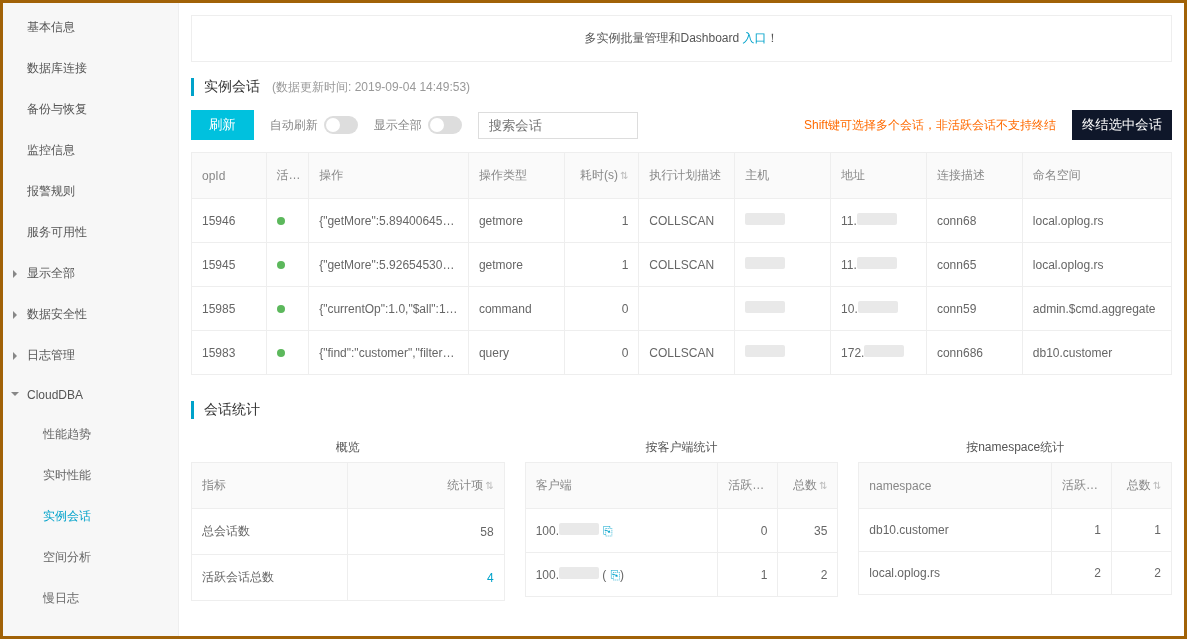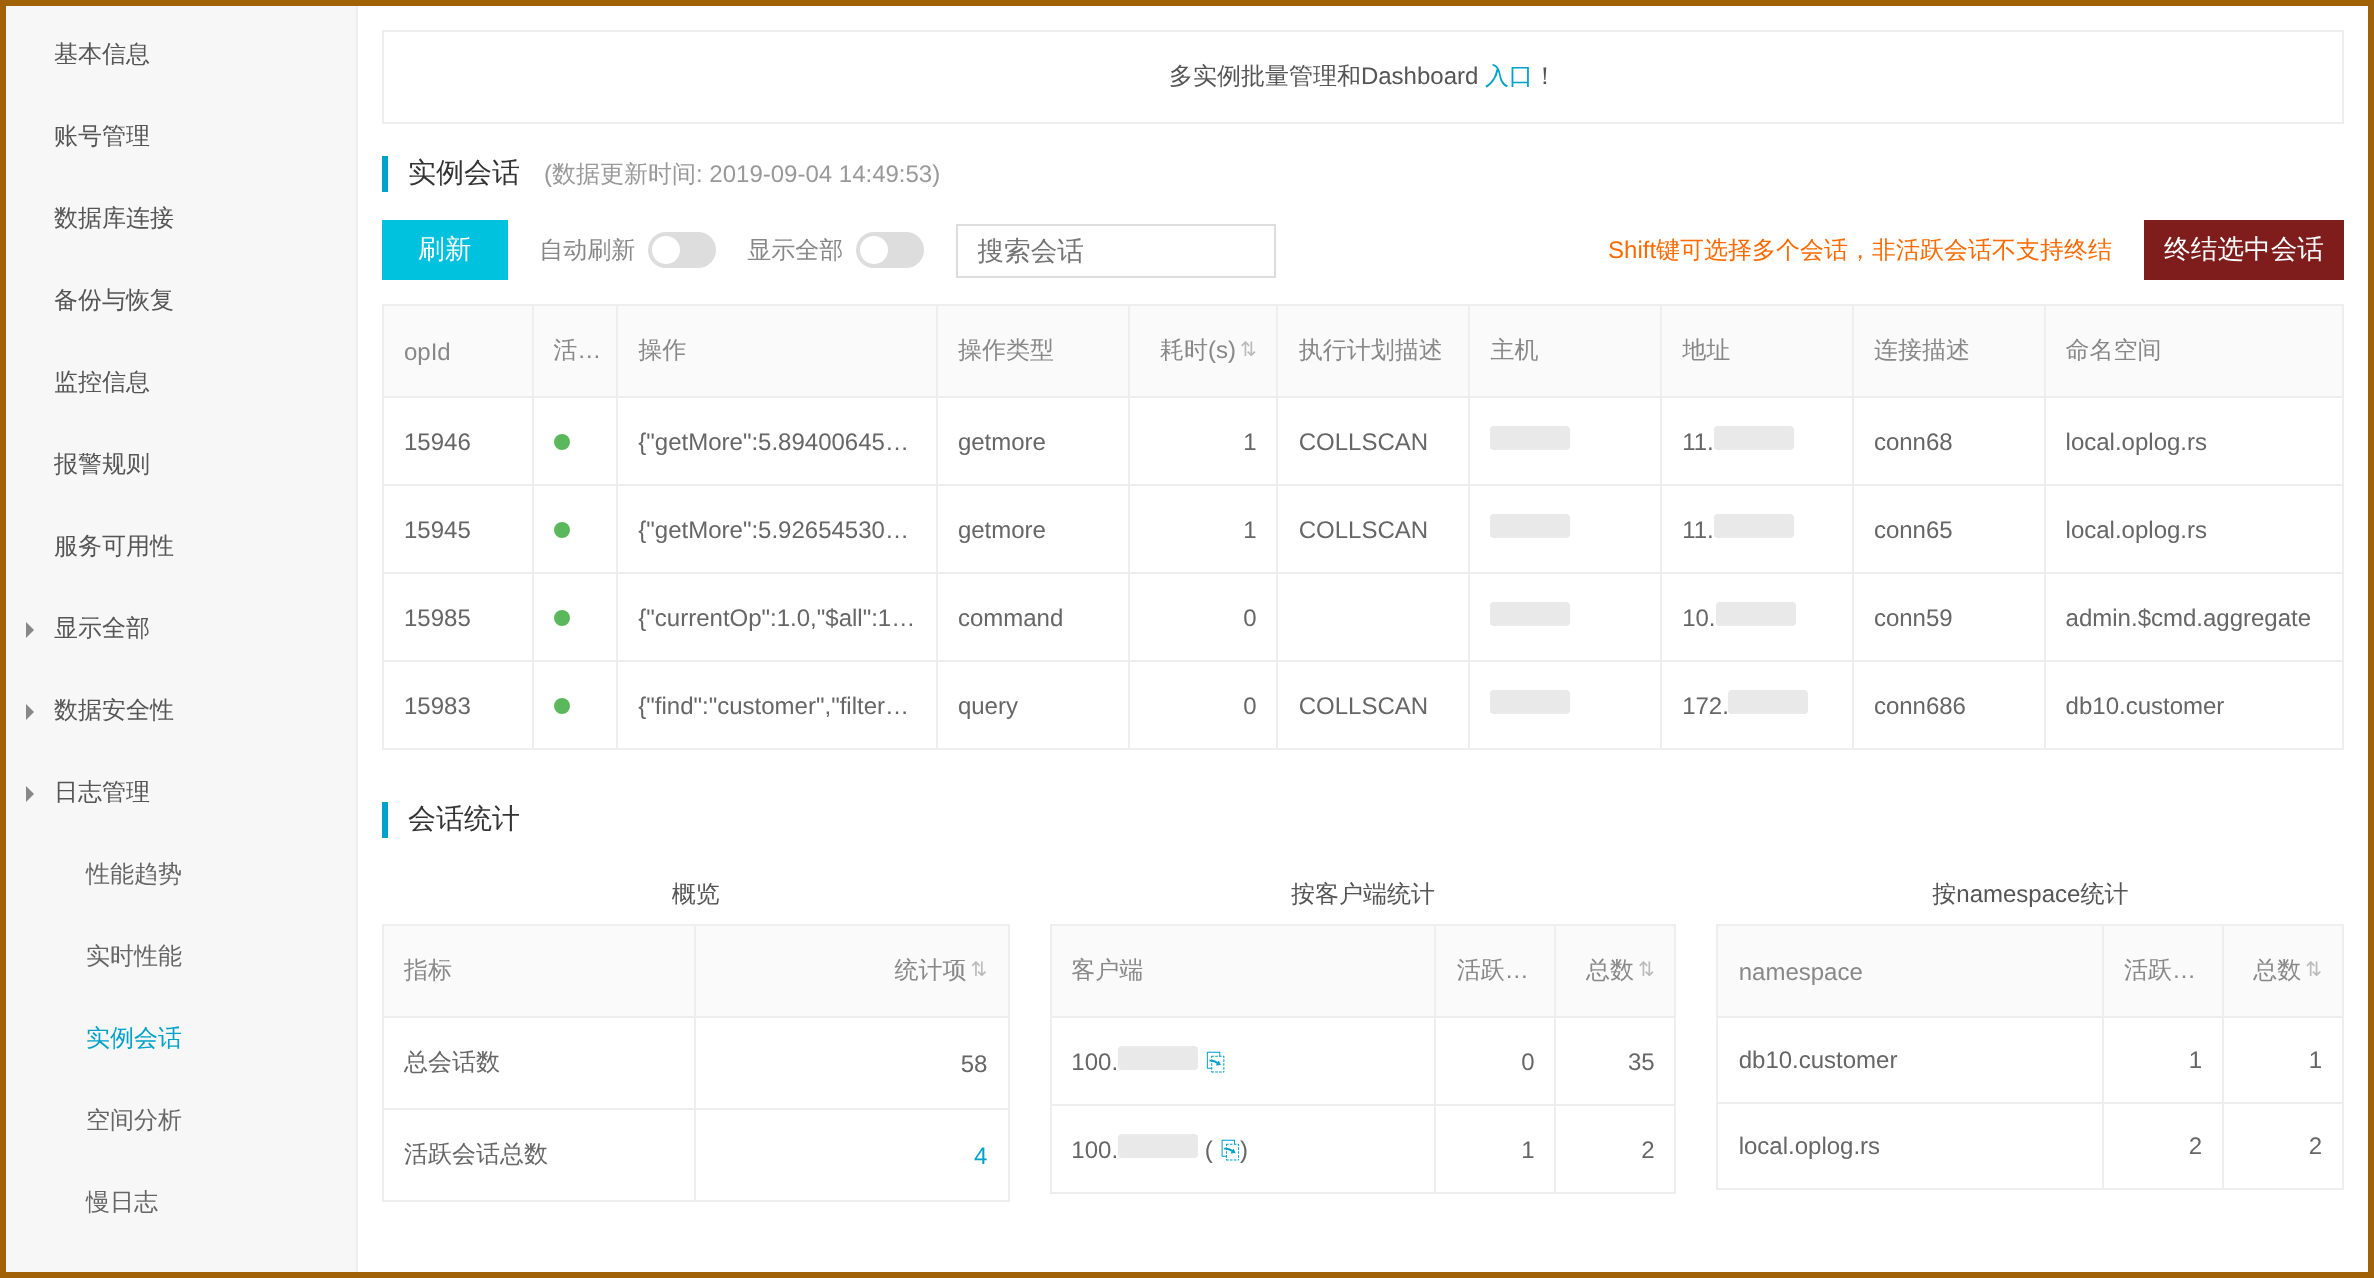--- a/index.html
+++ b/index.html
@@ -11,21 +11,21 @@
 .side-item.expanded::before { border-left-color: transparent; border-top-color: #888; left: 8px; top: 16px; }
 .sub-item { padding: 12px 8px 12px 40px; color: #666; cursor: pointer; }
 .sub-item.active { color: #00a2ca; font-weight: 500; }
 .main { flex: 1; padding: 12px 12px 0 12px; overflow: auto; }
 .banner { border: 1px solid #eee; padding: 14px; text-align: center; margin-bottom: 16px; color: #555; }
 .banner a { color: #00a2ca; text-decoration: none; }
 .section-title { border-left: 3px solid #00a2ca; padding-left: 10px; margin: 10px 0 14px 0; font-size: 14px; color: #333; display: flex; align-items: center; gap: 12px; }
 .section-title .sub { font-size: 12px; color: #999; font-weight: normal; }
 .toolbar { display: flex; align-items: center; gap: 16px; margin-bottom: 12px; }
 .btn-primary { background: #00c1de; color: #fff; border: none; padding: 6px 18px; cursor: pointer; }
-.btn-green { background: #7f1d1d; color: #fff; border: none; padding: 6px 10px; cursor: pointer; }
+.btn-green { background: #0f172a; color: #fff; border: none; padding: 6px 10px; cursor: pointer; }
 .toggle-wrap { display: flex; align-items: center; gap: 6px; color: #888; }
 .toggle { width: 34px; height: 18px; background: #ddd; border-radius: 10px; position: relative; cursor: pointer; }
 .toggle::after { content: ""; width: 14px; height: 14px; background: #fff; border-radius: 50%; position: absolute; top: 2px; left: 2px; }
 .search { border: 1px solid #ddd; padding: 5px 10px; width: 160px; color: #999; }
 .warn-text { color: #ff6a00; margin-left: auto; }
 .tbl { width: 100%; border-collapse: collapse; table-layout: fixed; }
 .tbl th, .tbl td { border: 1px solid #eee; padding: 14px 10px; text-align: left; font-weight: normal; color: #666; overflow: hidden; text-overflow: ellipsis; white-space: nowrap; font-size: 12px; }
 .tbl th { background: #fafafa; color: #888; font-size: 12px; }
 .tbl th.rt, .tbl td.rt { text-align: right; }
 .dot { display: inline-block; width: 8px; height: 8px; background: #5cb85c; border-radius: 50%; }
@@ -36,29 +36,29 @@
 .copy-icon { color: #00a2ca; margin-left: 4px; }
 .blurred { display: inline-block; background: #e9e9e9; color: #e9e9e9; border-radius: 2px; height: 12px; padding: 0 20px; }
 .link-val { color: #00a2ca; }
 </style>
 </head>
 <body>
 
 <div class="container">
   <div class="sidebar">
     <div class="side-item">基本信息</div>
-    <div class="side-item">账号管理</div>
     <div class="side-item">数据库连接</div>
     <div class="side-item">备份与恢复</div>
     <div class="side-item">监控信息</div>
     <div class="side-item">报警规则</div>
     <div class="side-item">服务可用性</div>
     <div class="side-item has-arrow">显示全部</div>
     <div class="side-item has-arrow">数据安全性</div>
     <div class="side-item has-arrow">日志管理</div>
+    <div class="side-item has-arrow expanded">CloudDBA</div>
     <div class="sub-item">性能趋势</div>
     <div class="sub-item">实时性能</div>
     <div class="sub-item active">实例会话</div>
     <div class="sub-item">空间分析</div>
     <div class="sub-item">慢日志</div>
   </div>
 
   <div class="main">
     <div class="banner">
       <span>多实例批量管理和Dashboard </span><a href="#">入口</a><span>！</span>

